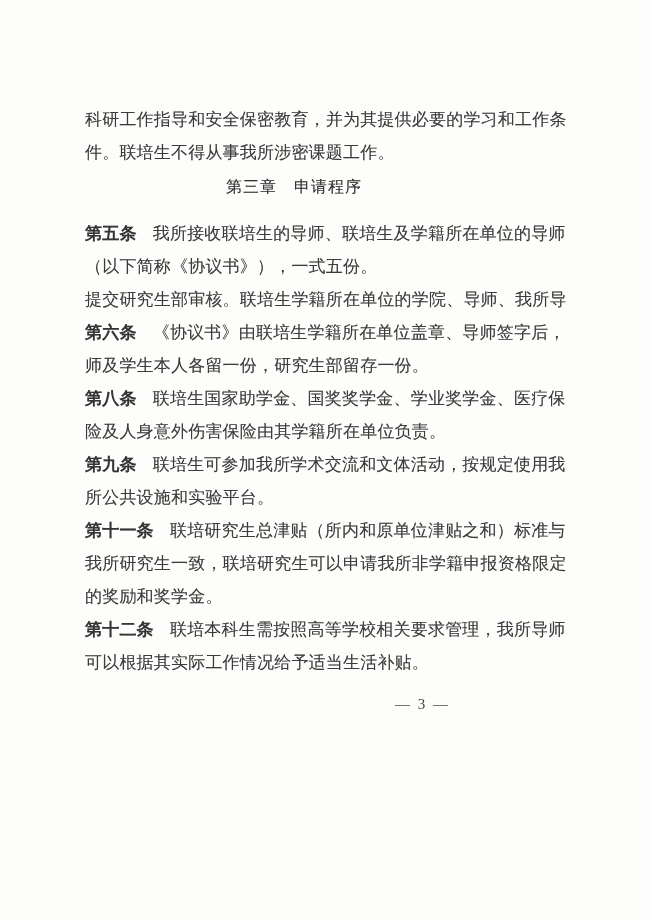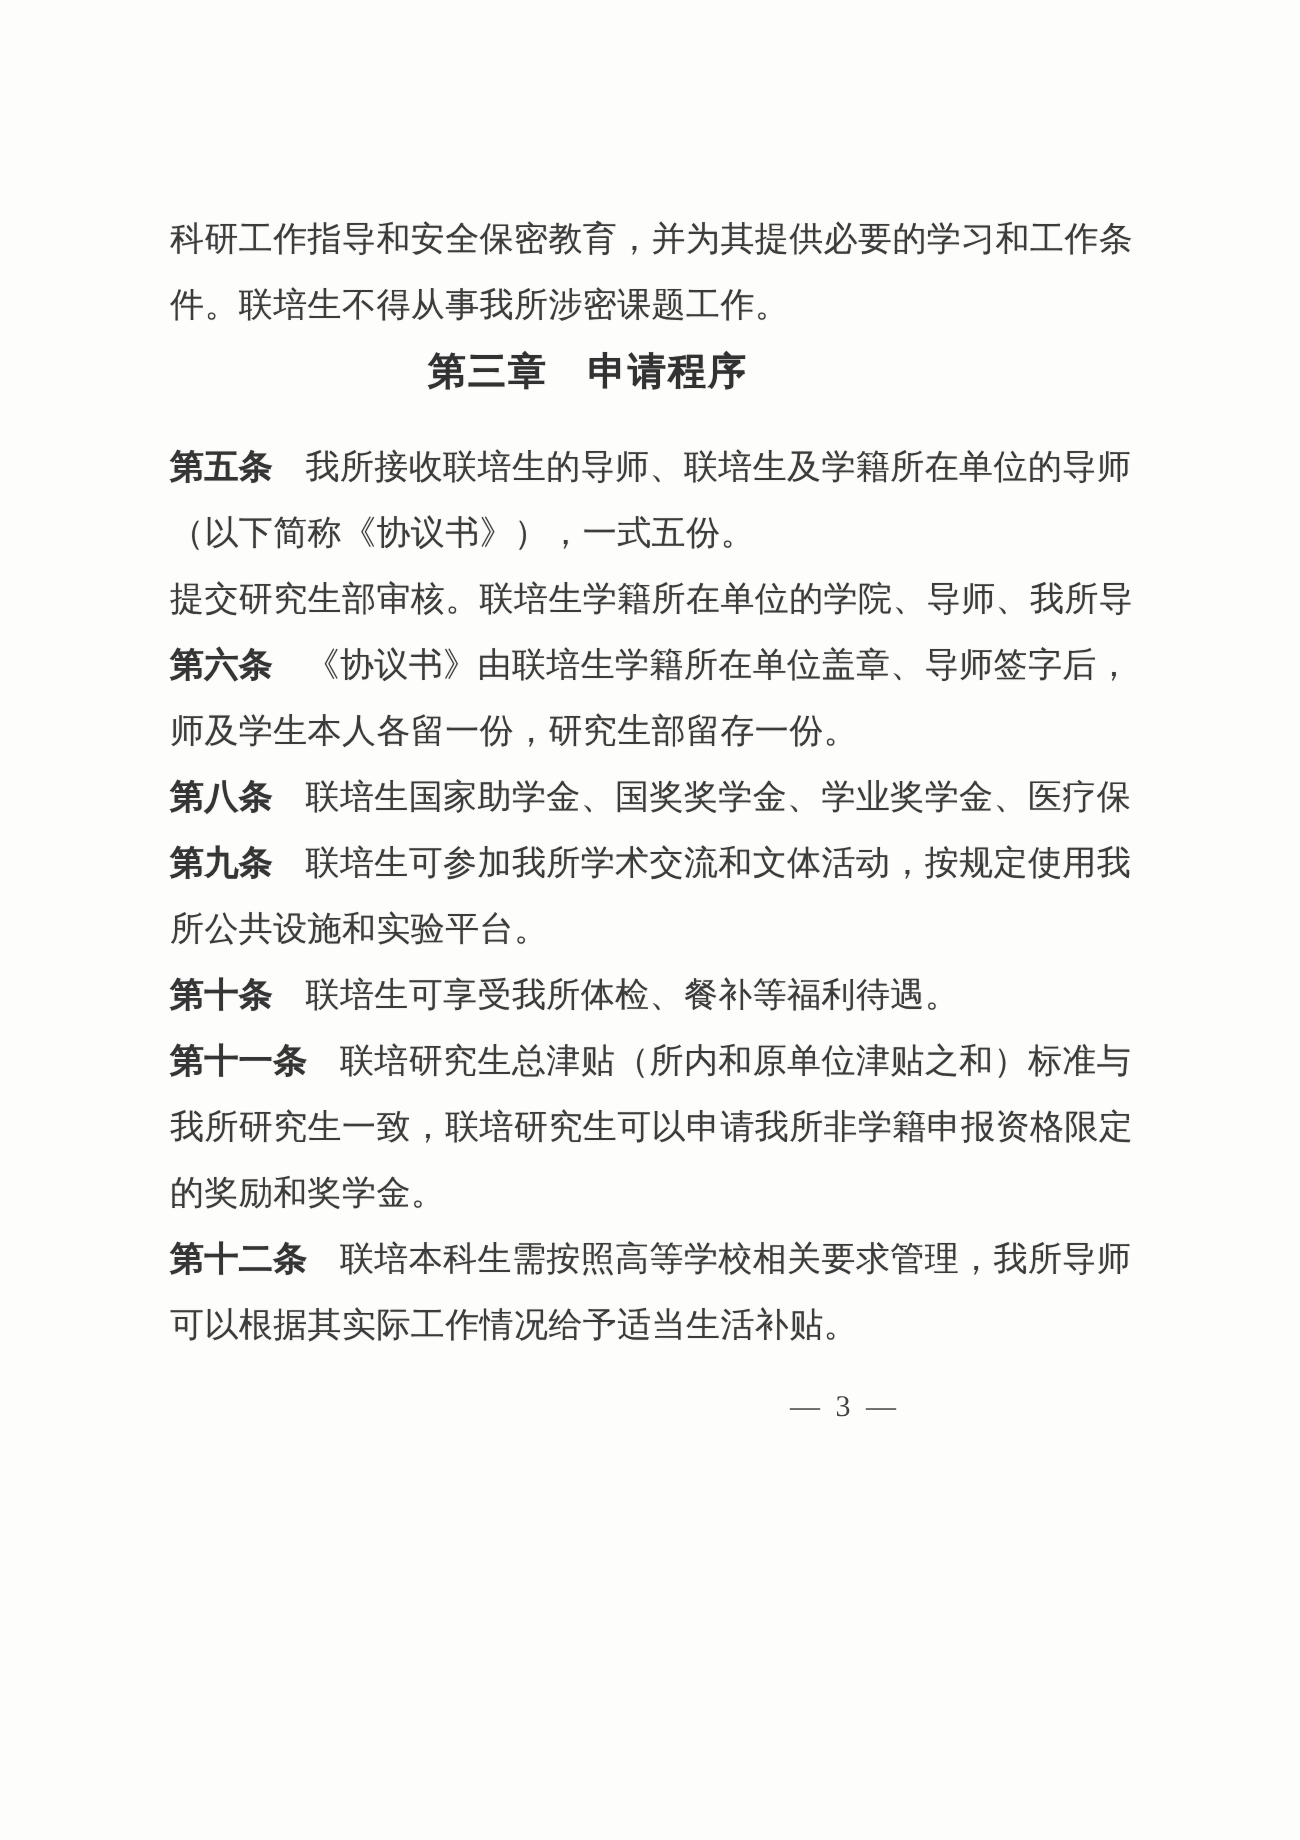--- a/index.html
+++ b/index.html
@@ -34,23 +34,23 @@
     white-space: nowrap;
     text-shadow: 0 0 0.6px rgba(60,60,60,0.35);
   }
   .article-label {
     font-weight: bold;
     color: #353535;
     margin-right: 0.95em;
     text-align: center;
   }
   .heading {
-    font-size: 19px;
+    font-size: 16px;
     line-height: 33px;
-    font-weight: bold;
+    font-weight: normal;
     color: #323232;
     text-align: center;
     letter-spacing: 1px;
     margin: 1px 0 14px 0;
     text-shadow: 0 0 0.6px rgba(50,50,50,0.35);
   }
   .page-number {
     margin-top: 17px;
     text-align: right;
     padding-right: 53px;
@@ -73,25 +73,25 @@
 
     <div class="line"><span class="article-label">第五条</span><span>我所接收联培生的导师、联培生及学籍所在单位的导师</span></div>
     <div class="line"><span>（以下简称《协议书》），一式五份。</span></div>
 
     <div class="line"><span>提交研究生部审核。联培生学籍所在单位的学院、导师、我所导</span></div>
     <div class="line"><span class="article-label">第六条</span><span>《协议书》由联培生学籍所在单位盖章、导师签字后，</span></div>
     <div class="line"><span>师及学生本人各留一份，研究生部留存一份。</span></div>
 
 
     <div class="line"><span class="article-label">第八条</span><span>联培生国家助学金、国奖奖学金、学业奖学金、医疗保</span></div>
+    <div class="line"><span>险及人身意外伤害保险由其学籍所在单位负责。</span></div>
 
     <div class="line"><span class="article-label">第九条</span><span>联培生可参加我所学术交流和文体活动，按规定使用我</span></div>
     <div class="line"><span>所公共设施和实验平台。</span></div>
 
-    <div class="line"><span class="article-label">第十条</span><span>联培生可享受我所体检、餐补等福利待遇。</span></div>
 
     <div class="line"><span class="article-label">第十一条</span><span>联培研究生总津贴（所内和原单位津贴之和）标准与</span></div>
     <div class="line"><span>我所研究生一致，联培研究生可以申请我所非学籍申报资格限定</span></div>
     <div class="line"><span>的奖励和奖学金。</span></div>
 
     <div class="line"><span class="article-label">第十二条</span><span>联培本科生需按照高等学校相关要求管理，我所导师</span></div>
     <div class="line"><span>可以根据其实际工作情况给予适当生活补贴。</span></div>
 
     <div class="page-number">— 3 —</div>
   </div>

